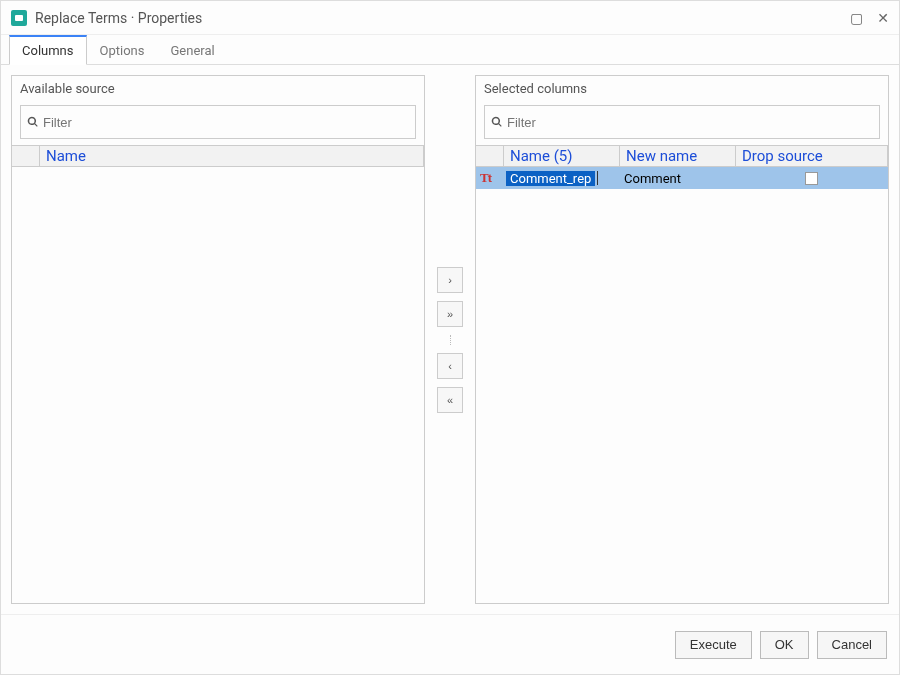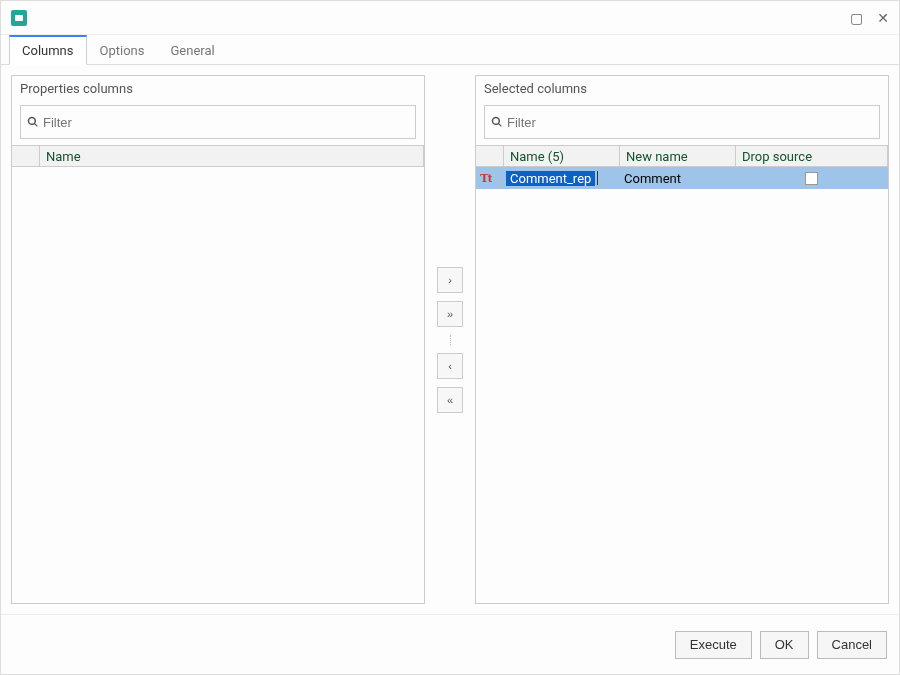--- a/index.html
+++ b/index.html
@@ -101,22 +101,22 @@
     border-top:1px solid #ccc;
     border-bottom:1px solid #ccc;
     background:#f2f2f2;
     height:22px;
     align-items:stretch;
   }
   .th{
     border-right:1px solid #ccc;
     display:flex;align-items:center;
     padding:0 6px;
-    color:#14532d;
-    font-size:13px;
+    color:#1d4ed8;
+    font-size:15px;
   }
   .table-body{flex:1;overflow:auto;}
   .row{
     display:flex;
     height:22px;
     align-items:stretch;
   }
   .cell{
     display:flex;align-items:center;padding:0 4px;
     border-right:1px solid transparent;
@@ -186,36 +186,37 @@
     display:inline-block;width:1px;height:14px;background:#333;margin-left:2px;
   }
 </style>
 </head>
 <body>
 
 <div class="window">
 
   <div class="titlebar">
     <span class="app-icon"></span>
+    <span class="title">Replace Terms · Properties</span>
     <div class="winbtns">
       <span>▢</span>
       <span>✕</span>
     </div>
   </div>
 
   <div class="tabs">
     <div class="tab active">Columns</div>
     <div class="tab">Options</div>
     <div class="tab">General</div>
   </div>
 
   <div class="content">
 
     <div class="panel">
-      <div class="panel-head">Properties columns</div>
+      <div class="panel-head">Available source</div>
       <div class="filter-wrap">
         <div class="filter">
           <svg viewBox="0 0 16 16">
               <path d="M6.5 1a5.5 5.5 0 014.38 8.82l3.4 3.4-1.06 1.06-3.4-3.4A5.5 5.5 0 116.5 1zm0 2a3.5 3.5 0 100 7 3.5 3.5 0 000-7z"></path>
             </svg>
           <input class="filter-input" placeholder="Filter" style="">
         </div>
       </div>
       <div class="table-head">
         <div class="th wcol-icon"></div>

